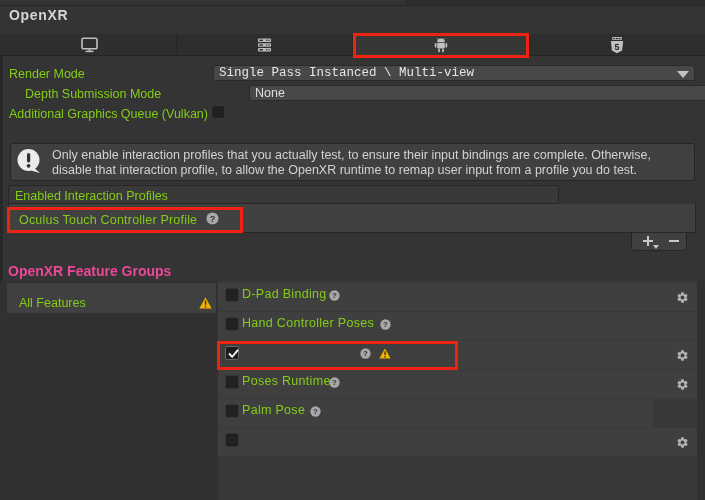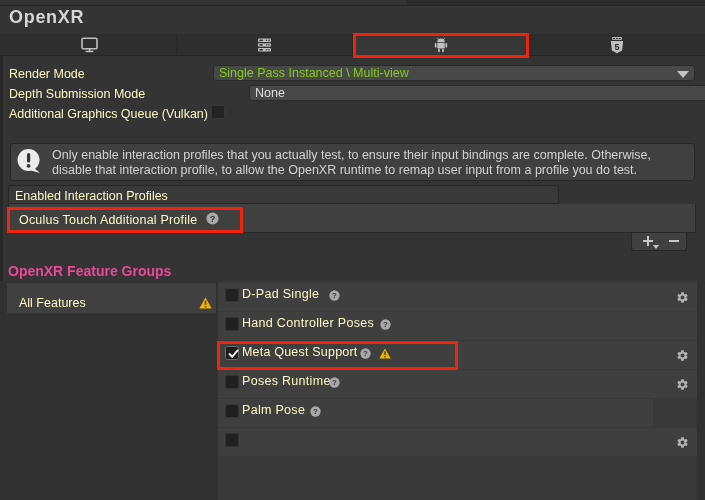--- a/index.html
+++ b/index.html
@@ -1,27 +1,27 @@
 <!DOCTYPE html>
 <html><head>
 <meta charset="utf-8">
 <style>
 html,body{margin:0;padding:0;}
 body{width:705px;height:500px;background:#343434;font-family:"Liberation Sans",sans-serif;position:relative;overflow:hidden;}
 .abs{position:absolute;}
-.lbl{font-size:12.5px;color:#fef9c3;}
+.lbl{font-size:12.5px;color:#84cc16;}
 svg{display:block;}
 </style>
 </head>
 <body>
 
 <div class="abs" style="left:0;top:0;width:705px;height:5px;background:#343434;border-bottom:1px solid #262626;"></div>
 <div class="abs" style="left:406px;top:0;width:299px;height:5px;background:#2c2c2c;"></div>
 
-<div class="abs" style="left:9px;top:7px;font-size:18px;letter-spacing:0.7px;font-weight:bold;color:#d6d6d6;">OpenXR</div>
+<div class="abs" style="left:9px;top:7px;font-size:14px;letter-spacing:0.7px;font-weight:bold;color:#d6d6d6;">OpenXR</div>
 
 <div class="abs" style="left:0;top:34px;width:705px;height:21px;background:#2e2e2e;border-bottom:1px solid #242424;">
   <div class="abs" style="left:176px;top:1px;width:1px;height:19px;background:#262626;"></div>
   <div class="abs" style="left:352px;top:1px;width:1px;height:19px;background:#262626;"></div>
   <div class="abs" style="left:529px;top:1px;width:1px;height:19px;background:#262626;"></div>
   <div class="abs" style="left:353px;top:0;width:176px;height:21px;background:#373737;"></div>
 
   <svg class="abs" style="left:81px;top:3px;" width="17" height="16" viewBox="0 0 17 16">
     <rect x="1" y="1.2" width="15" height="10.6" rx="1.4" fill="none" stroke="#c0c0c0" stroke-width="1.6"></rect>
     <rect x="7.7" y="11.8" width="1.6" height="2.2" fill="#c0c0c0"></rect>
@@ -69,25 +69,25 @@
     <path d="M0.8 4 h12.4 l-1.1 9.6 L7 16.2 L1.9 13.6 z" fill="#c0c0c0"></path>
     <text x="7" y="12.8" font-size="9" font-weight="bold" text-anchor="middle" fill="#2a2a2a" font-family="'Liberation Sans',sans-serif">5</text>
   </svg>
 </div>
 
 <div class="abs" style="left:353px;top:33px;width:170px;height:19px;border:3px solid #ed2510;"></div>
 
 <div class="abs" style="left:0;top:56px;width:3px;height:444px;background:#282828;"></div>
 
 <div class="abs lbl" style="left:9px;top:67px;">Render Mode</div>
-<div class="abs lbl" style="left:9px;top:87px;text-align:center;">Depth Submission Mode</div>
+<div class="abs lbl" style="left:25px;top:87px;text-align:center;">Depth Submission Mode</div>
 <div class="abs lbl" style="left:9px;top:107px;">Additional Graphics Queue (Vulkan)</div>
 
 <div class="abs" style="left:213px;top:65px;width:482px;height:16px;background:#484848;border:1px solid #2a2a2a;border-radius:3px;box-sizing:border-box;">
-  <div class="abs lbl" style="left:5px;top:0px;color:#84cc16;">Single Pass Instanced \ Multi-view</div>
+  <div class="abs lbl" style="left:5px;top:0px;color:#e5e5e5;font-family:Liberation Mono, monospace;">Single Pass Instanced \ Multi-view</div>
   <div class="abs" style="right:5px;top:5px;width:0;height:0;border-left:6px solid transparent;border-right:6px solid transparent;border-top:7px solid #c4c4c4;"></div>
 </div>
 <div class="abs" style="left:213px;top:85px;width:482px;height:16px;background:#484848;border:1px solid #2a2a2a;border-radius:3px;box-sizing:border-box;margin-left:36px;">
   <div class="abs lbl" style="left:5px;top:0px;color:#dedede;">None</div>
   <div class="abs" style="right:5px;top:5px;width:0;height:0;border-left:6px solid transparent;border-right:6px solid transparent;border-top:7px solid #c4c4c4;"></div>
 </div>
 <div class="abs" style="left:211px;top:105px;width:12px;height:12px;background:#212121;border:1px solid #3a3a3a;border-radius:2.5px;"></div>
 
 <div class="abs" style="left:10px;top:143px;width:685px;height:38px;background:#404040;border:1px solid #262626;border-radius:3px;box-sizing:border-box;"></div>
 <svg class="abs" style="left:17px;top:148px;" width="25" height="26" viewBox="0 0 25 26">
@@ -95,21 +95,21 @@
   <path d="M17 20 L23 25 L14 22.5 z" fill="#ebebeb"></path>
   <rect x="10" y="5" width="3.2" height="9.5" rx="1.6" fill="#333"></rect>
   <circle cx="11.6" cy="17.8" r="1.9" fill="#333"></circle>
 </svg>
 <div class="abs lbl" style="left:52px;top:148px;color:#d2d2d2;line-height:15px;">Only enable interaction profiles that you actually test, to ensure their input bindings are complete. Otherwise,<br>disable that interaction profile, to allow the OpenXR runtime to remap user input from a profile you do test.</div>
 
 <div class="abs" style="left:8px;top:185px;width:551px;height:19px;background:#393939;border:1px solid #262626;border-radius:3px 3px 0 0;box-sizing:border-box;">
   <div class="abs lbl" style="left:6px;top:3px;">Enabled Interaction Profiles</div>
 </div>
 <div class="abs" style="left:8px;top:204px;width:688px;height:29px;background:#404040;border:1px solid #262626;border-top:none;box-sizing:border-box;">
-  <div class="abs lbl" style="left:10px;top:9px;letter-spacing:0.2px;">Oculus Touch Additional Profile</div>
+  <div class="abs lbl" style="left:10px;top:9px;letter-spacing:0.2px;">Oculus Touch Controller Profile</div>
   <svg class="abs" style="left:197px;top:8px;" width="13" height="13" viewBox="0 0 12 12">
     <circle cx="6" cy="6" r="5.6" fill="#a8a8a8"></circle>
     <text x="6" y="9" font-size="8.5" font-weight="bold" text-anchor="middle" fill="#333" font-family="'Liberation Sans',sans-serif">?</text>
   </svg>
 </div>
 <div class="abs" style="left:631px;top:233px;width:56px;height:18px;background:#404040;border:1px solid #262626;border-top:none;border-radius:0 0 3px 3px;box-sizing:border-box;">
   <div class="abs" style="left:11px;top:7px;width:10px;height:2px;background:#c8c8c8;"></div>
   <div class="abs" style="left:15px;top:3px;width:2px;height:10px;background:#c8c8c8;"></div>
   <div class="abs" style="left:21px;top:12px;width:0;height:0;border-left:3.5px solid transparent;border-right:3.5px solid transparent;border-top:4.5px solid #c8c8c8;"></div>
   <div class="abs" style="left:37px;top:7px;width:10px;height:2px;background:#c8c8c8;"></div>
@@ -126,21 +126,21 @@
     <path d="M6.5 0.5 L12.7 11.5 H0.3 z" fill="#f0b400"></path>
     <rect x="5.8" y="3.6" width="1.5" height="4.2" fill="#4a3500"></rect>
     <rect x="5.8" y="8.8" width="1.5" height="1.6" fill="#4a3500"></rect>
   </svg>
 </div>
 
 <div class="abs" style="left:218px;top:281px;width:479px;height:219px;background:#393939;"></div>
 
 <div class="abs" style="left:218px;top:283px;width:479px;height:28px;background:#3f3f3f;">
   <div class="abs" style="left:7px;top:5px;width:12px;height:12px;background:#212121;border:1px solid #353535;border-radius:2.5px;"></div>
-  <div class="abs lbl" style="left:24px;top:4px;letter-spacing:0.3px;">D-Pad Single</div>
+  <div class="abs lbl" style="left:24px;top:4px;letter-spacing:0.3px;">D-Pad Binding</div>
   <svg class="abs" style="left:111px;top:7px;" width="11" height="11" viewBox="0 0 12 12">
       <circle cx="6" cy="6" r="5.6" fill="#a8a8a8"></circle>
       <text x="6" y="9" font-size="8.5" font-weight="bold" text-anchor="middle" fill="#333" font-family="'Liberation Sans',sans-serif">?</text>
     </svg>
   <svg class="abs" style="left:458px;top:8px;" width="13" height="13" viewBox="0 0 24 24">
       <path fill="#b4b4b4" d="M19.14 12.94c.04-.3.06-.61.06-.94 0-.32-.02-.64-.07-.94l2.03-1.58c.18-.14.23-.41.12-.61l-1.92-3.32c-.12-.22-.37-.29-.59-.22l-2.39.96c-.5-.38-1.03-.7-1.62-.94l-.36-2.54c-.04-.24-.24-.41-.48-.41h-3.84c-.24 0-.43.17-.47.41l-.36 2.54c-.59.24-1.13.57-1.62.94l-2.39-.96c-.22-.08-.47 0-.59.22L2.74 8.87c-.12.21-.08.47.12.61l2.03 1.58c-.05.3-.09.63-.09.94s.02.64.07.94l-2.03 1.58c-.18.14-.23.41-.12.61l1.92 3.32c.12.22.37.29.59.22l2.39-.96c.5.38 1.03.7 1.62.94l.36 2.54c.05.24.24.41.48.41h3.84c.24 0 .44-.17.47-.41l.36-2.54c.59-.24 1.13-.56 1.62-.94l2.39.96c.22.08.47 0 .59-.22l1.92-3.32c.12-.22.07-.47-.12-.61l-2.01-1.58zM12 15.6c-1.98 0-3.6-1.62-3.6-3.6s1.62-3.6 3.6-3.6 3.6 1.62 3.6 3.6-1.62 3.6-3.6 3.6z"></path>
     </svg>
 </div>
 
 <div class="abs" style="left:218px;top:312px;width:479px;height:28px;background:#3f3f3f;">
@@ -150,21 +150,20 @@
       <circle cx="6" cy="6" r="5.6" fill="#a8a8a8"></circle>
       <text x="6" y="9" font-size="8.5" font-weight="bold" text-anchor="middle" fill="#333" font-family="'Liberation Sans',sans-serif">?</text>
     </svg>
 </div>
 
 <div class="abs" style="left:218px;top:341px;width:479px;height:28px;background:#3f3f3f;">
   <div class="abs" style="left:7px;top:5px;width:12px;height:12px;background:#1d1d1d;border:1px solid #6a6a6a;border-radius:2.5px;"></div>
   <svg class="abs" style="left:8.5px;top:7px;" width="13" height="11" viewBox="0 0 13 11">
       <path d="M2 5.5 L5.2 8.8 L11 1.8" stroke="#f0f0f0" stroke-width="2" fill="none"></path>
     </svg>
-  <div class="abs lbl" style="left:24px;top:4px;letter-spacing:0.2px;">Meta Quest Support</div>
   <svg class="abs" style="left:142px;top:7px;" width="11" height="11" viewBox="0 0 12 12">
       <circle cx="6" cy="6" r="5.6" fill="#a8a8a8"></circle>
       <text x="6" y="9" font-size="8.5" font-weight="bold" text-anchor="middle" fill="#333" font-family="'Liberation Sans',sans-serif">?</text>
     </svg>
   <svg class="abs" style="left:161px;top:7px;" width="12" height="11" viewBox="0 0 13 12">
       <path d="M6.5 0.5 L12.7 11.5 H0.3 z" fill="#f0b400"></path>
       <rect x="5.8" y="3.6" width="1.5" height="4.2" fill="#4a3500"></rect>
       <rect x="5.8" y="8.8" width="1.5" height="1.6" fill="#4a3500"></rect>
     </svg>
   <svg class="abs" style="left:458px;top:8px;" width="13" height="13" viewBox="0 0 24 24">

